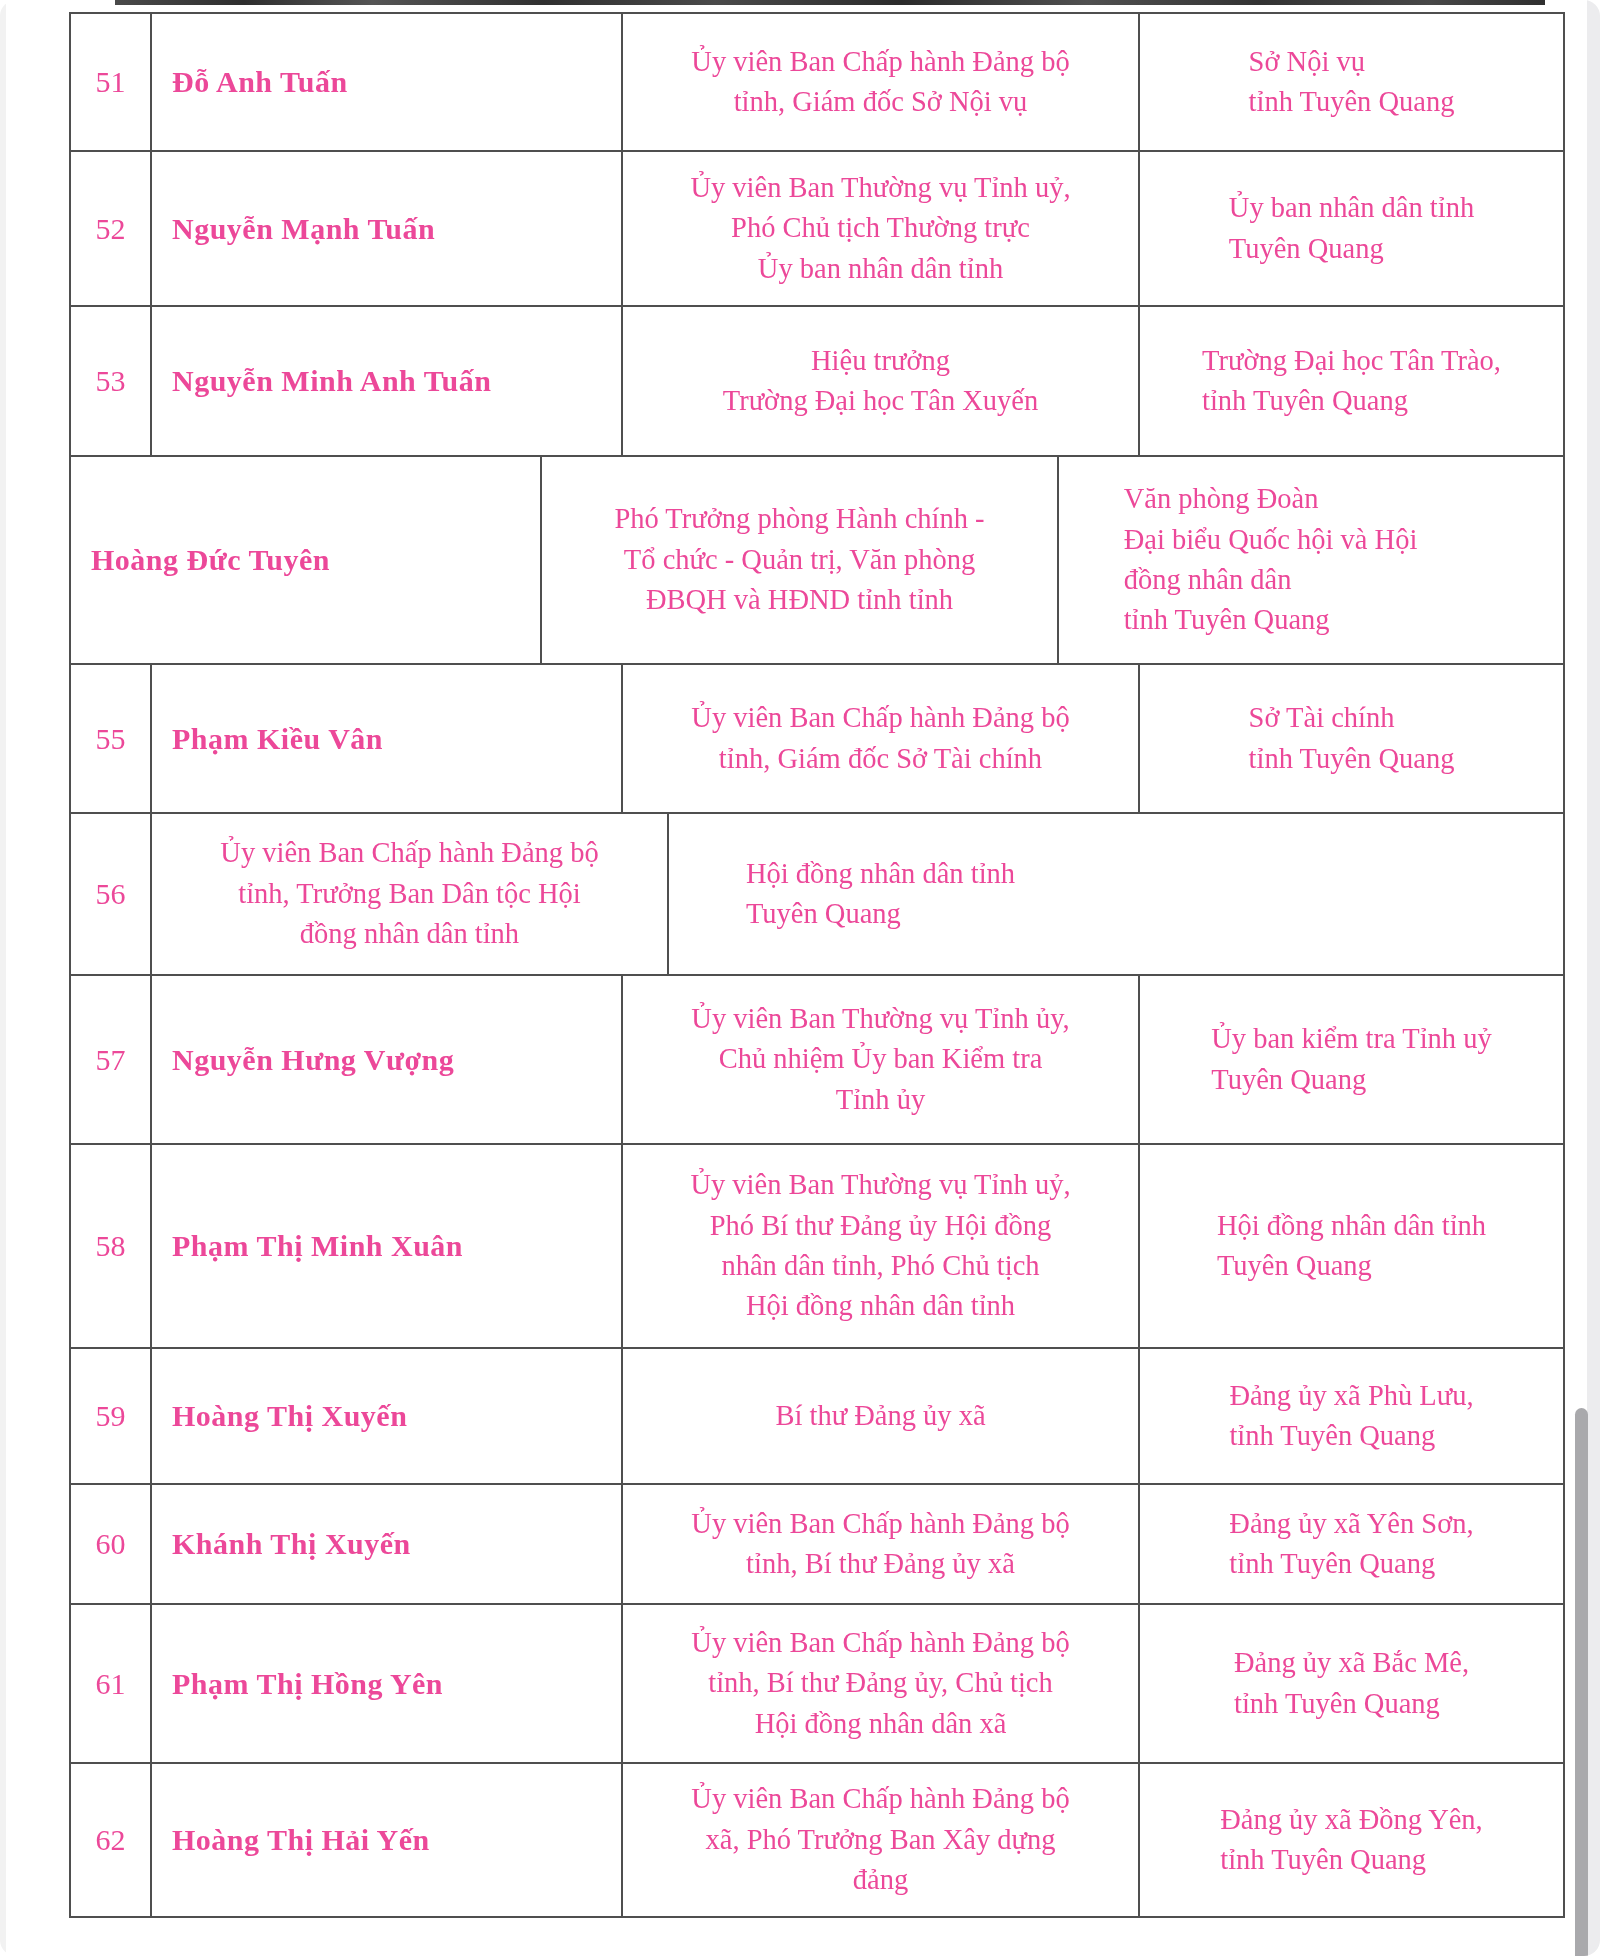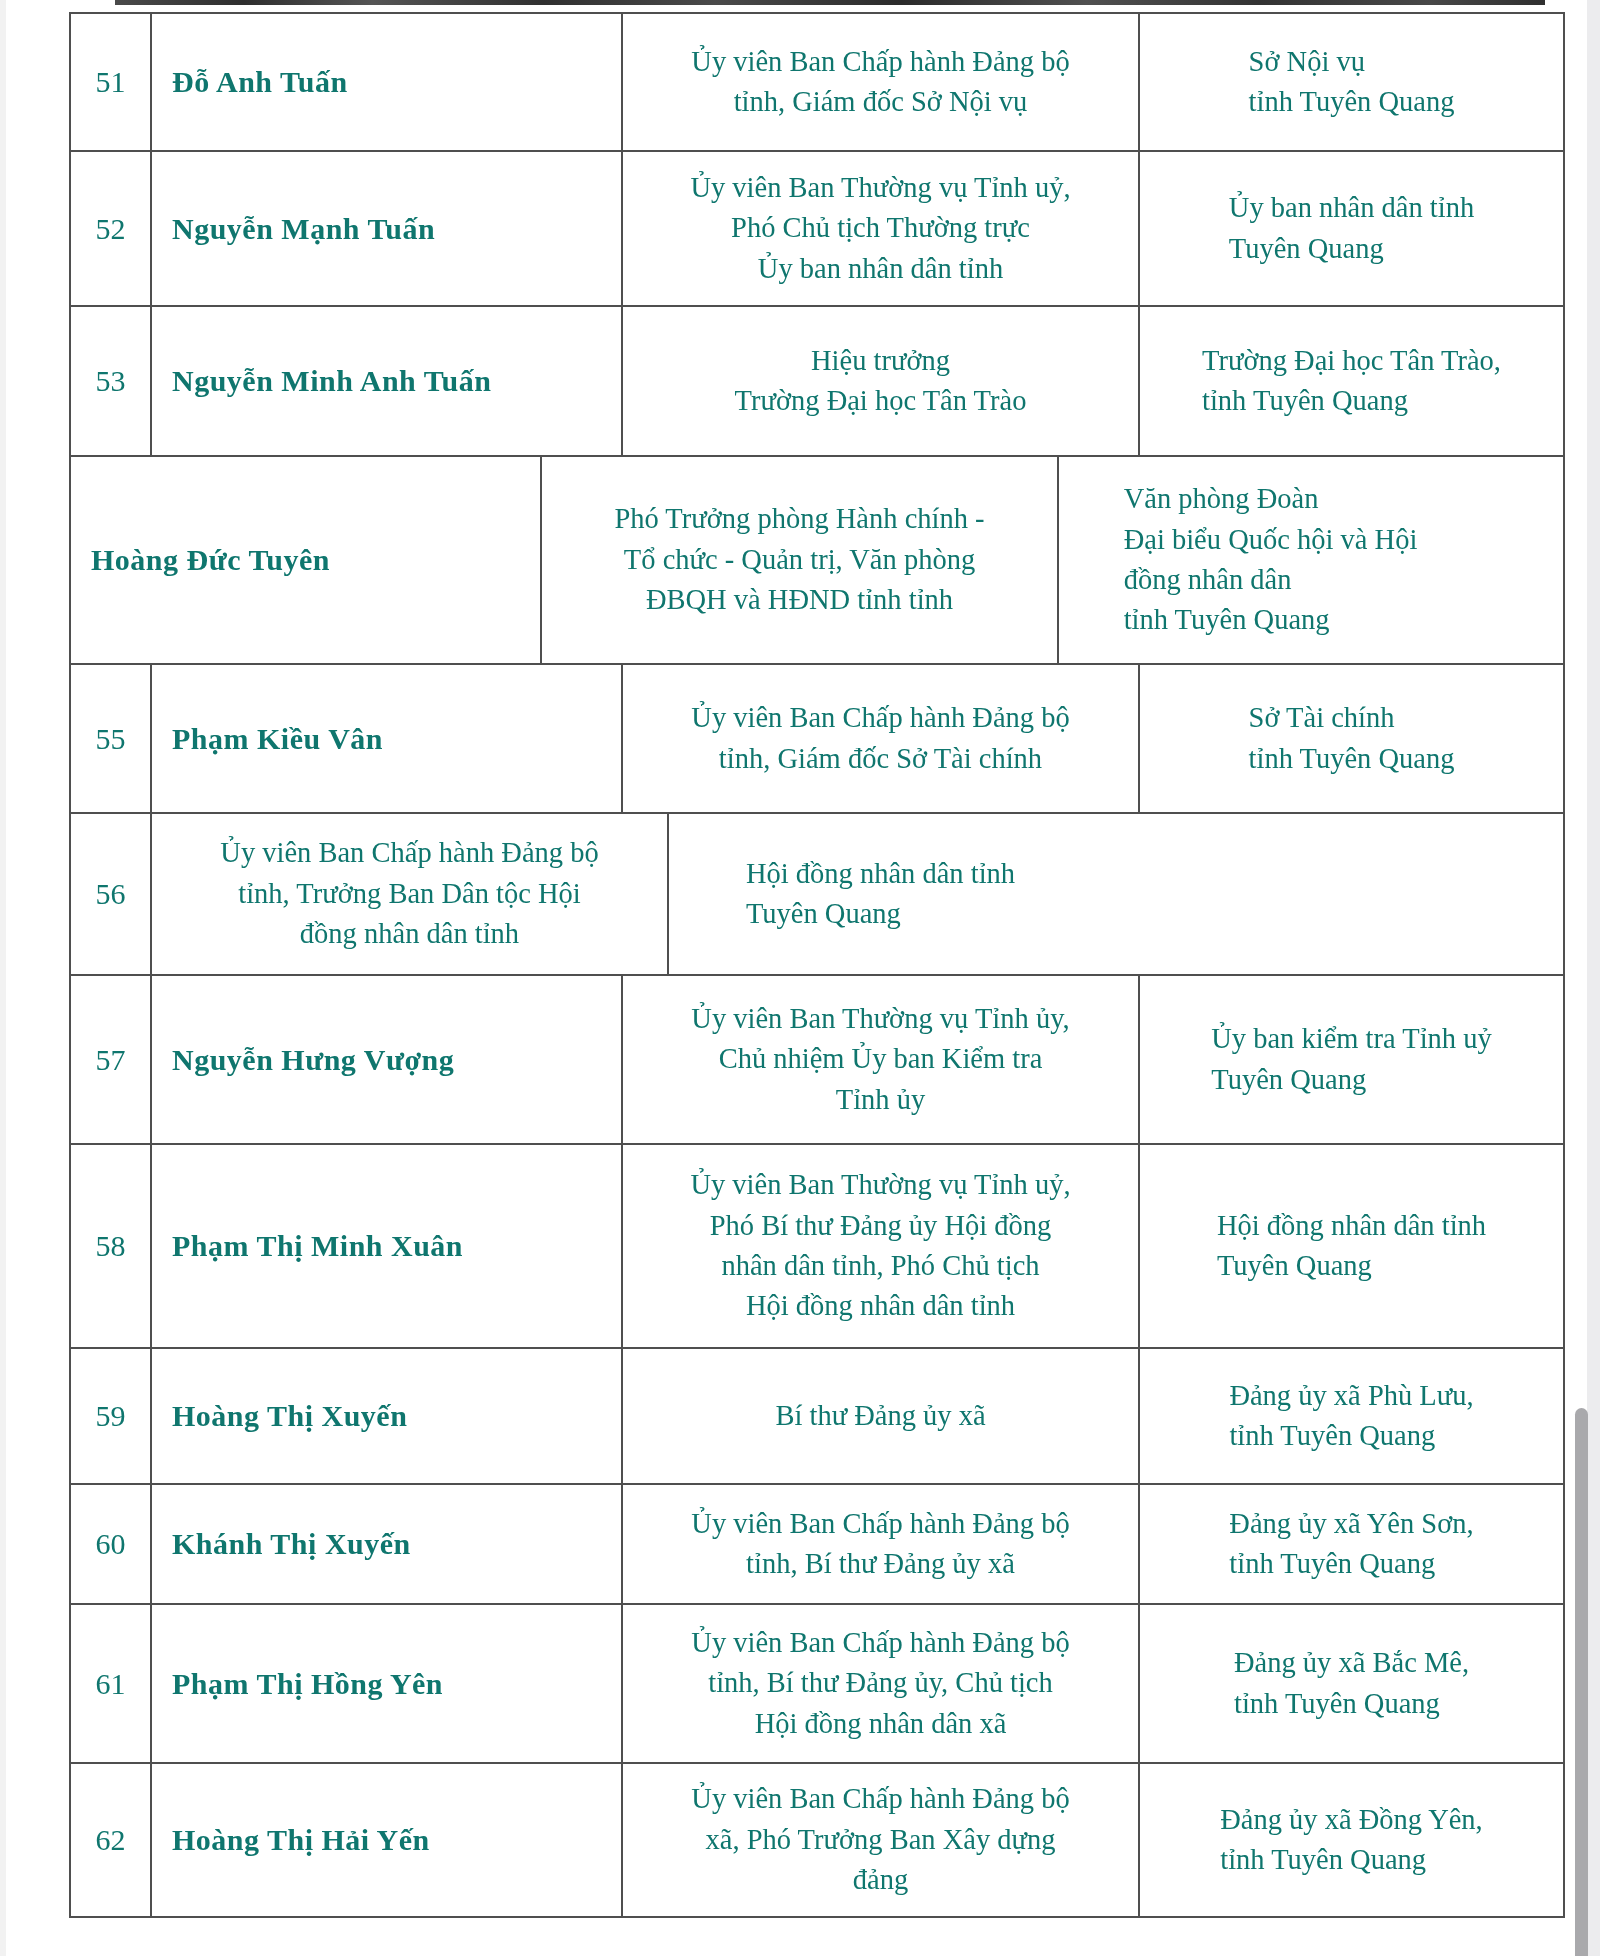--- a/index.html
+++ b/index.html
@@ -67,21 +67,21 @@
   .cell-pos  { width: 517px; justify-content: center; text-align: center;
                font-size: 28.5px; line-height: 1.42; white-space: pre-line;
                padding: 6px 10px; }
   .cell-org  { width: 423px; justify-content: center; 
                font-size: 28.5px; line-height: 1.42; white-space: pre-line;
                padding: 6px 8px; }
 </style>
 </head>
 <body>
 
-<div class="page" style="--line: #4f4f4f; --left-strip: #f2f2f2; --gutter: #ececee; --thumb: #a9a9ac; color: #0f766e; background: rgb(255, 255, 255);">
+<div class="page" style="--line: #4f4f4f; --left-strip: #f2f2f2; --gutter: #ececee; --thumb: #a9a9ac; color: #ec4899; background: rgb(255, 255, 255); border-radius: 16px;">
   <div class="top-band"></div>
   <div class="left-strip"></div>
   <div class="right-gutter"></div>
   <div class="scroll-thumb"></div>
 
   <div class="doc-table">
 
     <div class="row" style="height:138px">
       <div class="cell cell-no">51</div>
       <div class="cell cell-name">Đỗ Anh Tuấn</div>
@@ -98,21 +98,21 @@
 Phó Chủ tịch Thường trực
 Ủy ban nhân dân tỉnh</div>
       <div class="cell cell-org">Ủy ban nhân dân tỉnh
 Tuyên Quang</div>
     </div>
 
     <div class="row" style="height:150px">
       <div class="cell cell-no">53</div>
       <div class="cell cell-name">Nguyễn Minh Anh Tuấn</div>
       <div class="cell cell-pos">Hiệu trưởng
-Trường Đại học Tân Trào</div>
+Trường Đại học Tân Xuyến</div>
       <div class="cell cell-org">Trường Đại học Tân Trào,
 tỉnh Tuyên Quang</div>
     </div>
 
     <div class="row" style="height:208px">
       <div class="cell cell-name">Hoàng Đức Tuyên</div>
       <div class="cell cell-pos">Phó Trưởng phòng Hành chính -
 Tổ chức - Quản trị, Văn phòng
 ĐBQH và HĐND tỉnh tỉnh</div>
       <div class="cell cell-org">Văn phòng Đoàn

